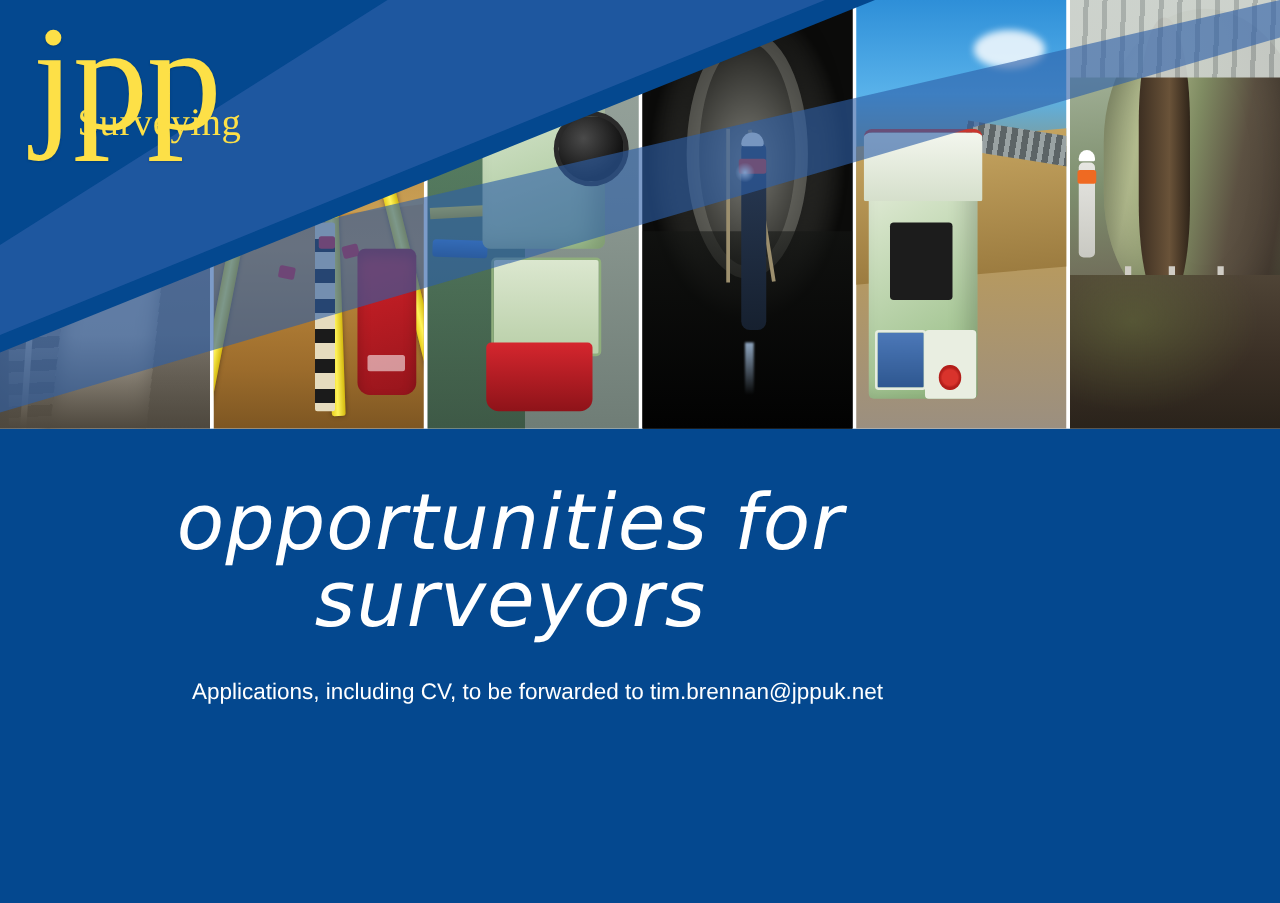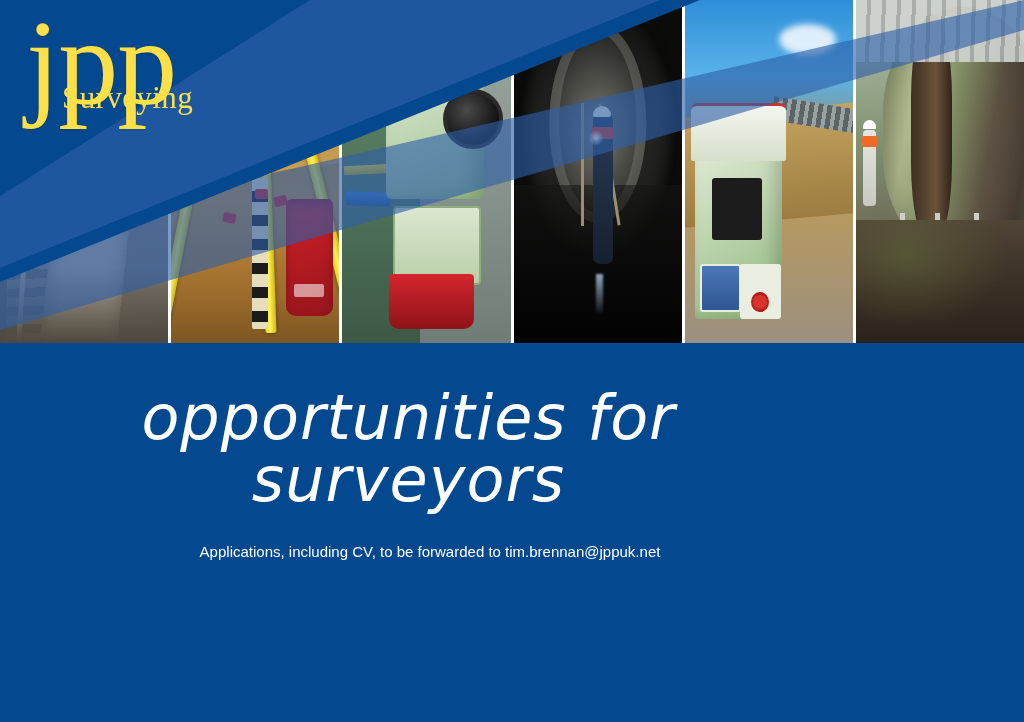--- a/index.html
+++ b/index.html
@@ -430,21 +430,21 @@
     font-weight: 400;
     font-size: 19.5px;
     line-height: 1.52;
     color: #ffffff;
   }
   #apply-line {
     margin: 0 auto;
     padding-top: 32px;
     width: 860px;
     font-family: "Liberation Sans", sans-serif;
-    font-size: 15px;
+    font-size: 18px;
     color: #ffffff;
   }
 </style>
 </head>
 <body>
 
 <div id="poster">
 
   <div id="photo-strip">
 

